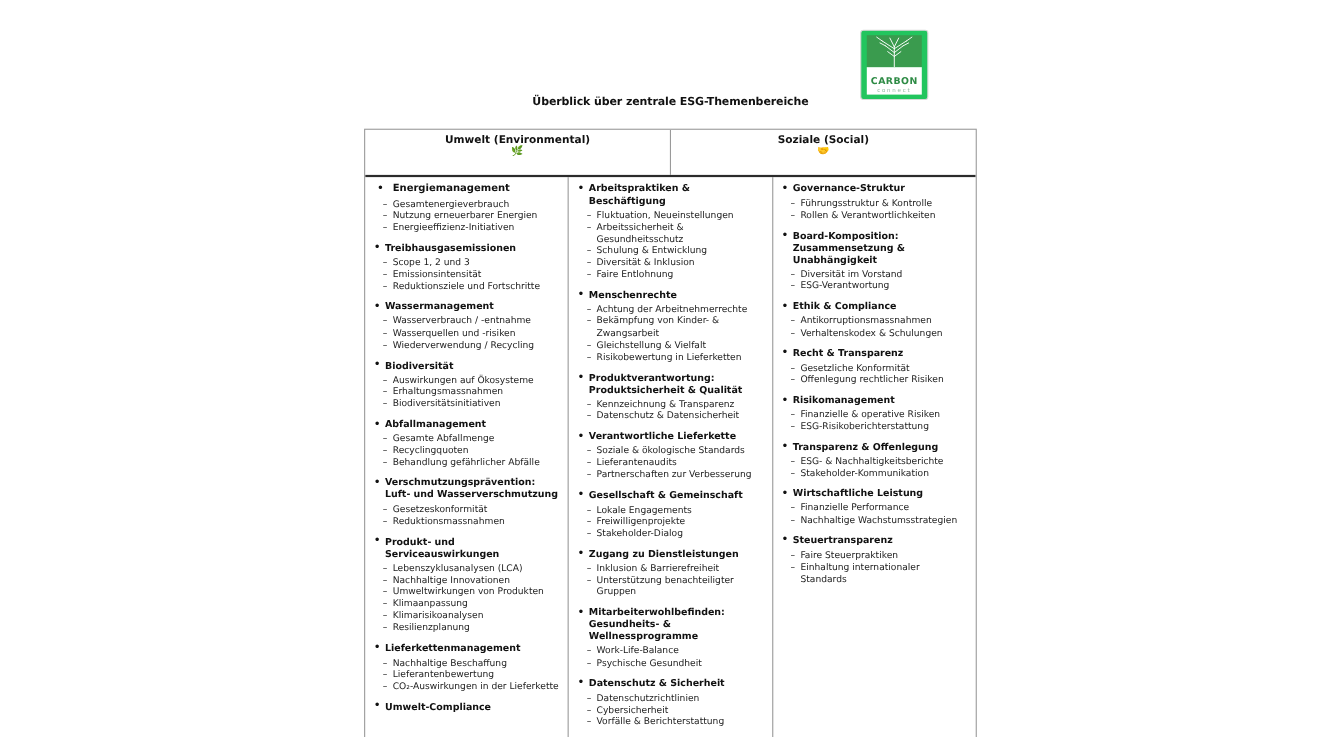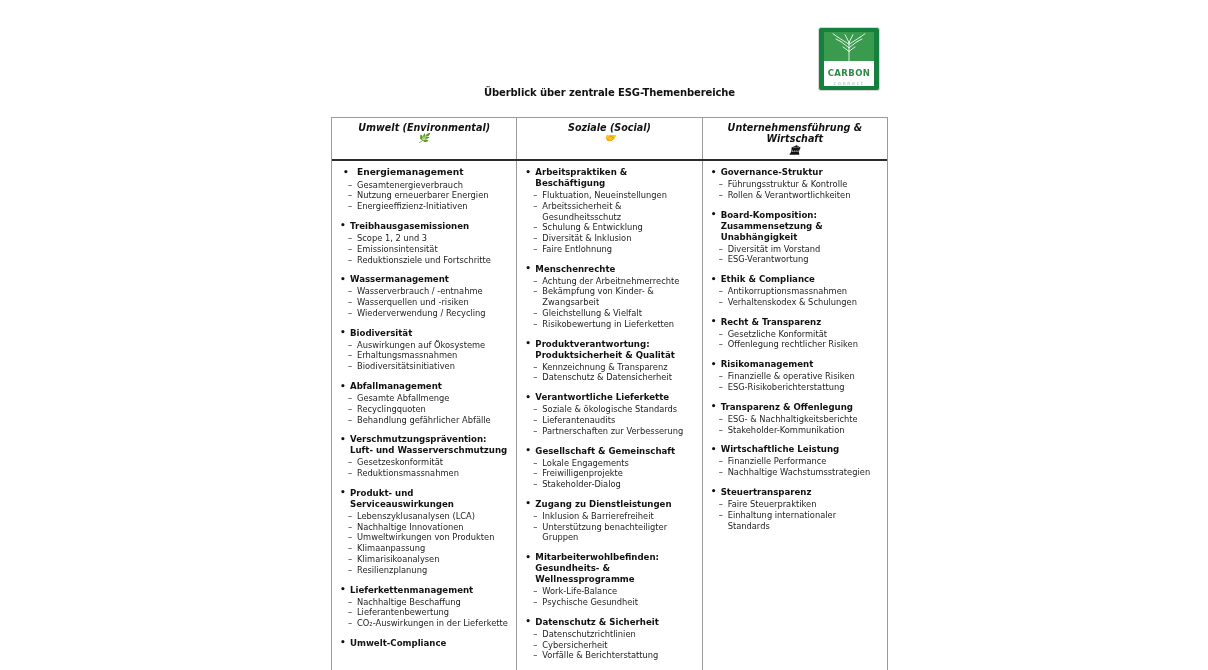--- a/index.html
+++ b/index.html
@@ -12,25 +12,25 @@
     height: 670px;
     overflow: hidden;
     font-family: "DejaVu Sans", sans-serif;
     color: #1a1a1a;
     position: relative;
   }
 
   
   #logo-wrap {
     position: absolute;
-    left: 818px;
+    left: 782px;
     top: 27px;
     width: 62px;
     height: 64px;
-    background: #15803d;
+    background: #22c55e;
     border: 1px solid #d8d8d8;
     border-radius: 3px;
     box-sizing: border-box;
     display: flex;
     align-items: center;
     justify-content: center;
   }
   #logo-inner {
     width: 50px;
     height: 54px;
@@ -103,21 +103,20 @@
   }
   .th {
     flex: 1 1 0;
     padding: 4px 6px 3px 6px;
     text-align: center;
     font-size: 9.6px;
     font-weight: bold;
     line-height: 1.18;
     box-sizing: border-box;
     color: #111111;
-    font-style: italic;
   }
   .th + .th { border-left: 1px solid #9a9a9a; }
   .th-icon {
     display: block;
     font-size: 9px;
     line-height: 1.1;
     margin-top: 1px;
   }
 
   #table-body {
@@ -202,24 +201,20 @@
 <div id="esg-table">
   <div id="table-header">
     <div class="th">
       <span>Umwelt (Environmental)</span>
       <span class="th-icon">🌿</span>
     </div>
     <div class="th">
       <span>Soziale (Social)</span>
       <span class="th-icon">🤝</span>
     </div>
-    <div class="th">
-      <span>Unternehmensführung &amp; Wirtschaft</span>
-      <span class="th-icon">🏛</span>
-    </div>
   </div>
   <div id="table-body">
     <div class="col col-env" id="col-0">
         <div class="topic">
           <div class="topic-head"><span class="bullet">•</span>Energiemanagement</div>
           <div class="sub"><span class="dash">–</span>Gesamtenergieverbrauch</div>
           <div class="sub"><span class="dash">–</span>Nutzung erneuerbarer Energien</div>
           <div class="sub"><span class="dash">–</span>Energieeffizienz-Initiativen</div>
         </div>
         <div class="topic">

